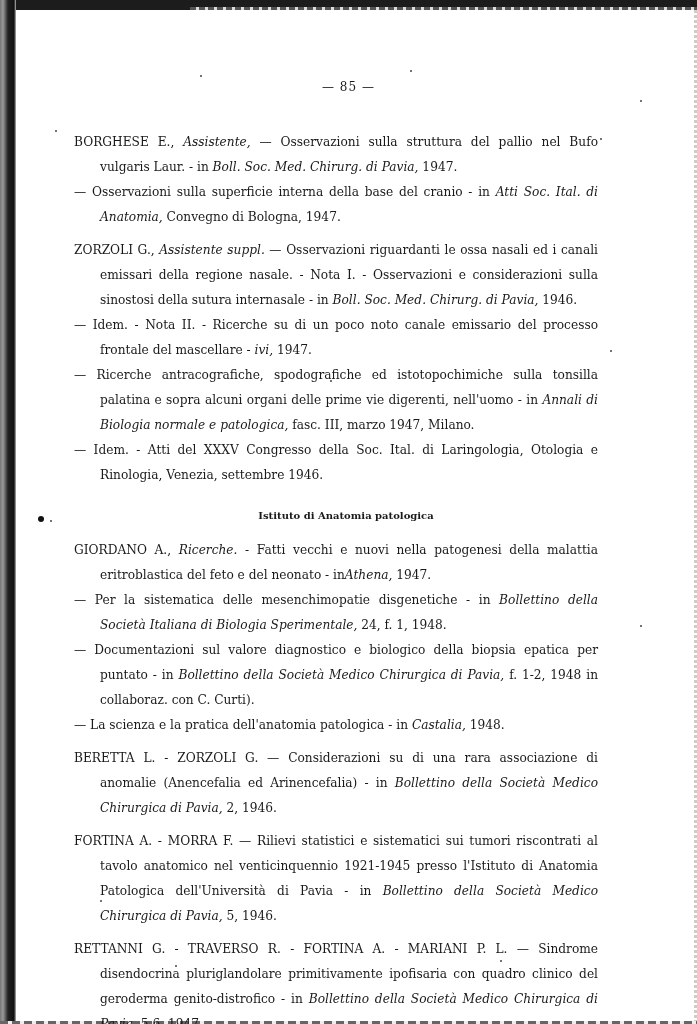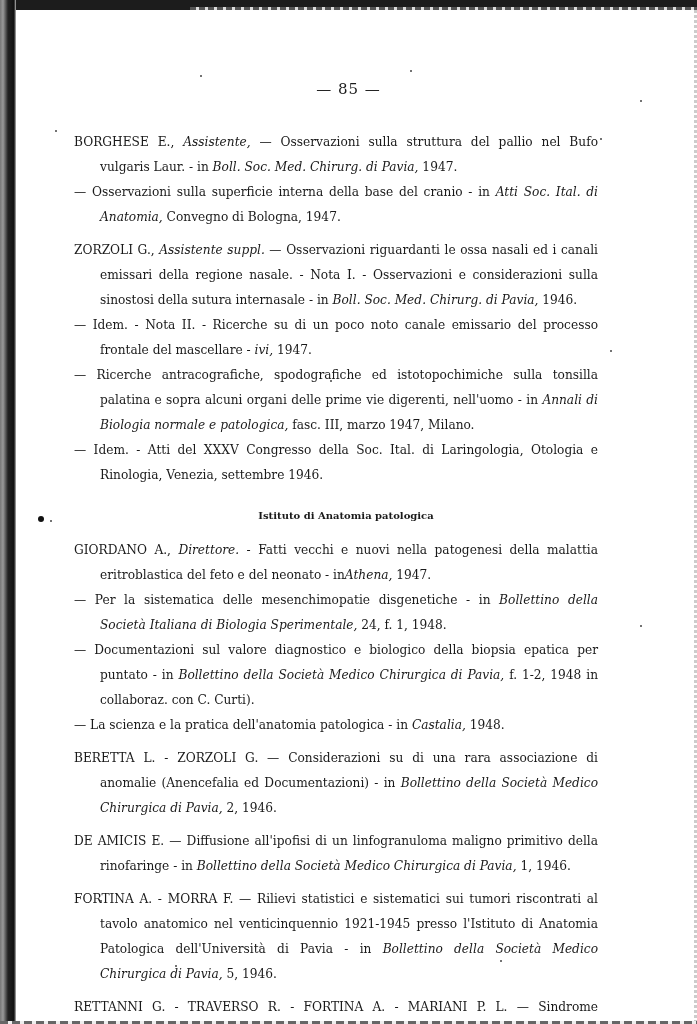--- a/index.html
+++ b/index.html
@@ -7,21 +7,21 @@
     width: 697px; height: 1024px; overflow: hidden; position: relative;
     background: #ffffff;
     font-family: "DejaVu Serif", "Liberation Serif", serif;
     color: #1a1a1a;
   }
   .top-edge { position: absolute; left: 0; top: 0; width: 697px; height: 10px; background: #1c1c1c; }
   .top-edge::after { content: ""; position: absolute; left: 190px; right: 0; bottom: 0; height: 3px; background: repeating-linear-gradient(90deg,#555 0 6px,#ddd 6px 9px); }
   .left-edge { position: absolute; left: 0; top: 0; width: 16px; height: 1024px; background: linear-gradient(90deg,#777 0,#999 3px,#222 8px,#111 14px,#bbb 16px); }
   .right-edge { position: absolute; right: 0; top: 10px; width: 3px; height: 1014px; background: repeating-linear-gradient(180deg,#ccc 0 3px,#fff 3px 5px); }
   .bottom-edge { position: absolute; left: 0; bottom: 0; width: 697px; height: 3px; background: repeating-linear-gradient(90deg,#666 0 8px,#eee 8px 12px); }
-  .page-number { position: absolute; top: 80px; left: 0; width: 697px; text-align: center; font-size: 15px; letter-spacing: 1px; }
+  .page-number { position: absolute; top: 80px; left: 0; width: 697px; text-align: center; font-size: 12px; letter-spacing: 1px; }
   .content { position: absolute; left: 74px; top: 130px; width: 524px; font-size: 12.2px; line-height: 25px; }
   .entry { text-align: justify; padding-left: 26px; text-indent: -26px; margin: 0; }
   .entry.gap { margin-top: 8px; }
   .entry i { font-style: italic; }
   .section-title { text-align: center; font-weight: bold; font-size: 10px; margin: 15px 0 10px 20px; }
   .speck { position: absolute; width: 2px; height: 2px; background: #444; border-radius: 50%; }
   .bullet { position: absolute; left: 38px; top: 516px; width: 6px; height: 6px; background: #111; border-radius: 50%; }
 </style>
 </head>
 <body>
@@ -38,26 +38,25 @@
     <section>
       <p class="entry"><span>BORGHESE E., </span><i>Assistente,</i><span> — Osservazioni sulla struttura del pallio nel Bufo vulgaris Laur. - in </span><i>Boll. Soc. Med. Chirurg. di Pavia,</i><span> 1947.</span></p>
       <p class="entry"><span>— Osservazioni sulla superficie interna della base del cranio - in </span><i>Atti Soc. Ital. di Anatomia,</i><span> Convegno di Bologna, 1947.</span></p>
       <p class="entry gap"><span>ZORZOLI G., </span><i>Assistente suppl.</i><span> — Osservazioni riguardanti le ossa nasali ed i canali emissari della regione nasale. - Nota I. - Osservazioni e considerazioni sulla sinostosi della sutura internasale - in </span><i>Boll. Soc. Med. Chirurg. di Pavia,</i><span> 1946.</span></p>
       <p class="entry"><span>— Idem. - Nota II. - Ricerche su di un poco noto canale emissario del processo frontale del mascellare - </span><i>ivi,</i><span> 1947.</span></p>
       <p class="entry"><span>— Ricerche antracografiche, spodografiche ed istotopochimiche sulla tonsilla palatina e sopra alcuni organi delle prime vie digerenti, nell'uomo - in </span><i>Annali di Biologia normale e patologica,</i><span> fasc. III, marzo 1947, Milano.</span></p>
       <p class="entry"><span>— Idem. - Atti del XXXV Congresso della Soc. Ital. di Laringologia, Otologia e Rinologia, Venezia, settembre 1946.</span></p>
     </section>
     <section>
       <div class="section-title">Istituto di Anatomia patologica</div>
-      <p class="entry"><span>GIORDANO A., </span><i>Direttore.</i><span> - Fatti vecchi e nuovi nella patogenesi della malattia eritroblastica del feto e del neonato - in</span><i>Athena,</i><span> 1947.</span></p>
+      <p class="entry"><span>GIORDANO A., </span><i>Ricerche.</i><span> - Fatti vecchi e nuovi nella patogenesi della malattia eritroblastica del feto e del neonato - in</span><i>Athena,</i><span> 1947.</span></p>
       <p class="entry"><span>— Per la sistematica delle mesenchimopatie disgenetiche - in </span><i>Bollettino della Società Italiana di Biologia Sperimentale,</i><span> 24, f. 1, 1948.</span></p>
       <p class="entry"><span>— Documentazioni sul valore diagnostico e biologico della biopsia epatica per puntato - in </span><i>Bollettino della Società Medico Chirurgica di Pavia,</i><span> f. 1-2, 1948 in collaboraz. con C. Curti).</span></p>
       <p class="entry"><span>— La scienza e la pratica dell'anatomia patologica - in </span><i>Castalia,</i><span> 1948.</span></p>
-      <p class="entry gap"><span>BERETTA L. - ZORZOLI G. — Considerazioni su di una rara associazione di anomalie (Anencefalia ed Documentazioni) - in </span><i>Bollettino della Società Medico Chirurgica di Pavia,</i><span> 2, 1946.</span></p>
-      <p class="entry gap"><span>DE AMICIS E. — Diffusione all'ipofisi di un linfogranuloma maligno primitivo della rinofaringe - in </span><i>Bollettino della Società Medico Chirurgica di Pavia,</i><span> 1, 1946.</span></p>
+      <p class="entry gap"><span>BERETTA L. - ZORZOLI G. — Considerazioni su di una rara associazione di anomalie (Anencefalia ed Arinencefalia) - in </span><i>Bollettino della Società Medico Chirurgica di Pavia,</i><span> 2, 1946.</span></p>
       <p class="entry gap"><span>FORTINA A. - MORRA F. — Rilievi statistici e sistematici sui tumori riscontrati al tavolo anatomico nel venticinquennio 1921-1945 presso l'Istituto di Anatomia Patologica dell'Università di Pavia - in </span><i>Bollettino della Società Medico Chirurgica di Pavia,</i><span> 5, 1946.</span></p>
       <p class="entry gap"><span>RETTANNI G. - TRAVERSO R. - FORTINA A. - MARIANI P. L. — Sindrome disendocrina pluriglandolare primitivamente ipofisaria con quadro clinico del geroderma genito-distrofico - in </span><i>Bollettino della Società Medico Chirurgica di Pavia,</i><span> 5-6, 1947.</span></p>
     </section>
   </div>
 
 <div class="speck" style="left: 200px; top: 75px;"></div>
 <div class="speck" style="left: 410px; top: 70px;"></div>
 <div class="speck" style="left: 640px; top: 100px;"></div>
 <div class="speck" style="left: 600px; top: 138px;"></div>
 <div class="speck" style="left: 55px; top: 130px;"></div>

